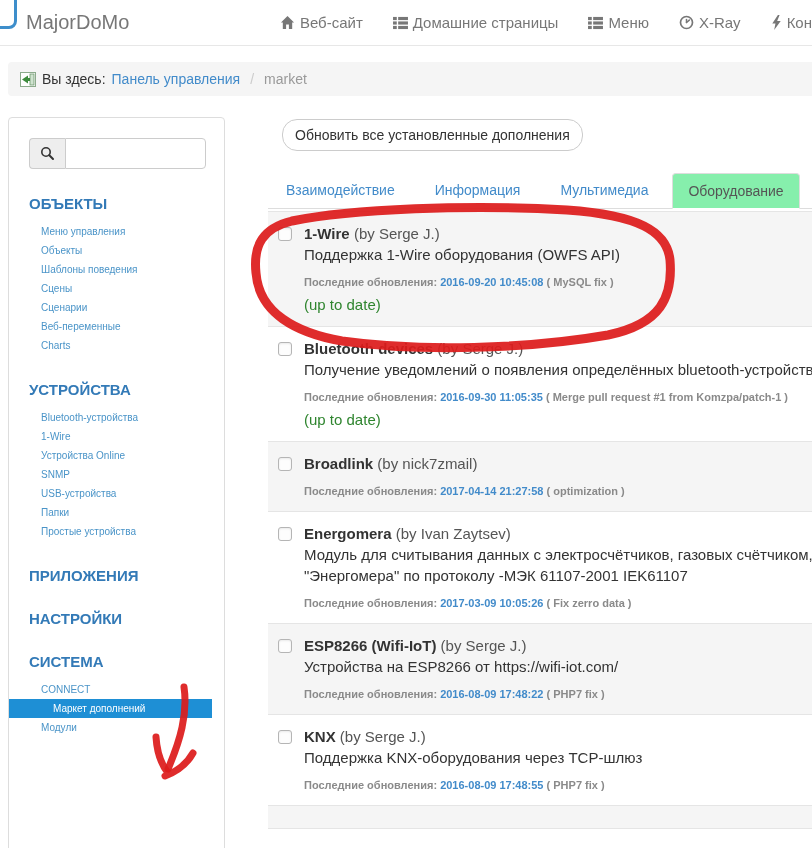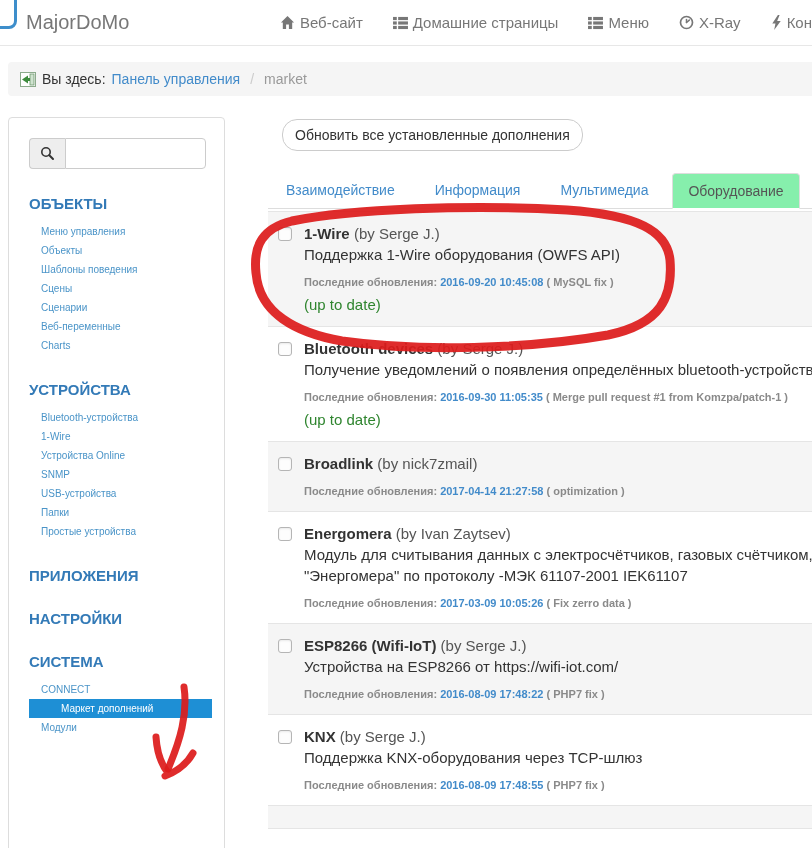--- a/index.html
+++ b/index.html
@@ -28,21 +28,21 @@
 
   
   .sidebar { margin-left:8px; width:217px; min-height:760px; background:#fff;
              border:1px solid #ddd; border-radius:4px; padding:20px 0 20px 0; flex:none; }
   .search-group { display:flex; margin:0 12px 10px 20px; }
   .search-btn { width:36px; height:31px; background:#eee; border:1px solid #ccc; border-right:none;
                 border-radius:4px 0 0 4px; display:flex; align-items:center; justify-content:center; cursor:pointer; }
   .search-input { width:141px; height:31px; border:1px solid #ccc; border-radius:0 4px 4px 0; padding:0 8px; font-size:14px; outline:none; }
   .sb-section-title { color:#337ab7; font-weight:bold; font-size:15px; margin:26px 0 10px 20px; }
   .sb-item { color:#4a94c8; font-size:10px; padding:4px 8px 4px 32px; cursor:pointer; }
-  .sb-item.active { background:#1e8fd5; color:#fff; margin-right:12px; padding-left:32px;margin-left:20px; }
+  .sb-item.active { background:#1e8fd5; color:#fff; margin-right:12px; padding-left:44px; }
 
   
   .main { flex:1; margin-left:43px; min-width:0; }
   .update-btn { margin-left:14px; margin-top:2px; background:#fff; border:1px solid #ccc; border-radius:15px;
                 padding:7px 12px; font-size:14px; color:#333; cursor:pointer; font-family:inherit; }
   .tabs { list-style:none; display:flex; align-items:flex-end; border-bottom:1px solid #ddd;
           margin-top:21px; padding-left:2px; width:700px; }
   .tab { font-size:14px; color:#428bca; padding:9px 15px; margin-right:8px; cursor:pointer; border:1px solid transparent; }
   .tab.active { background:#86efac; color:#555; border:1px solid #ddd; border-bottom-color:#fff;
                 border-radius:4px 4px 0 0; margin-bottom:-1px; cursor:default; }

